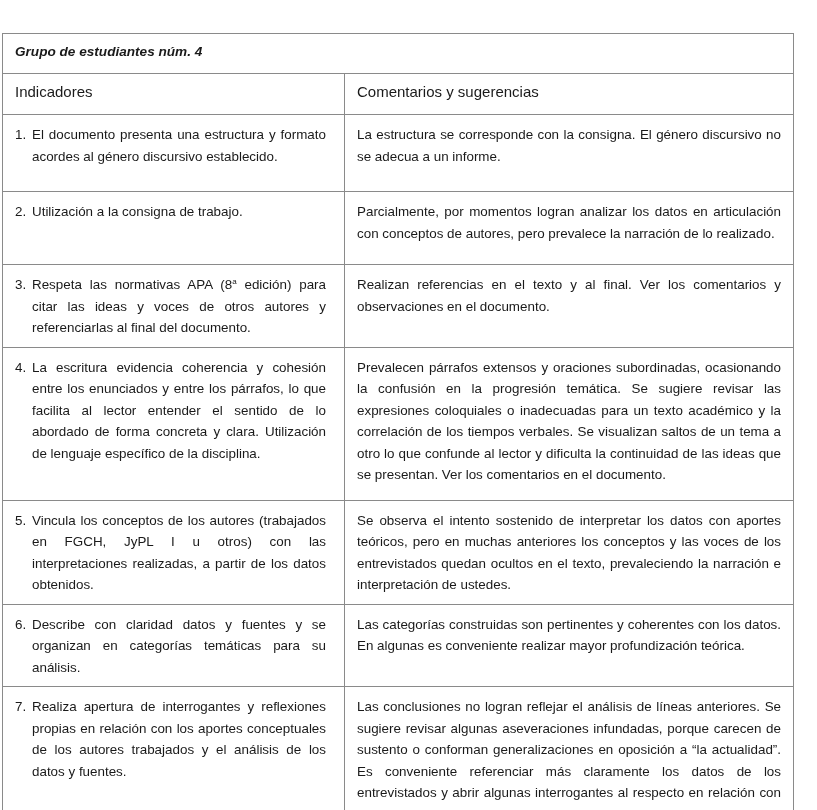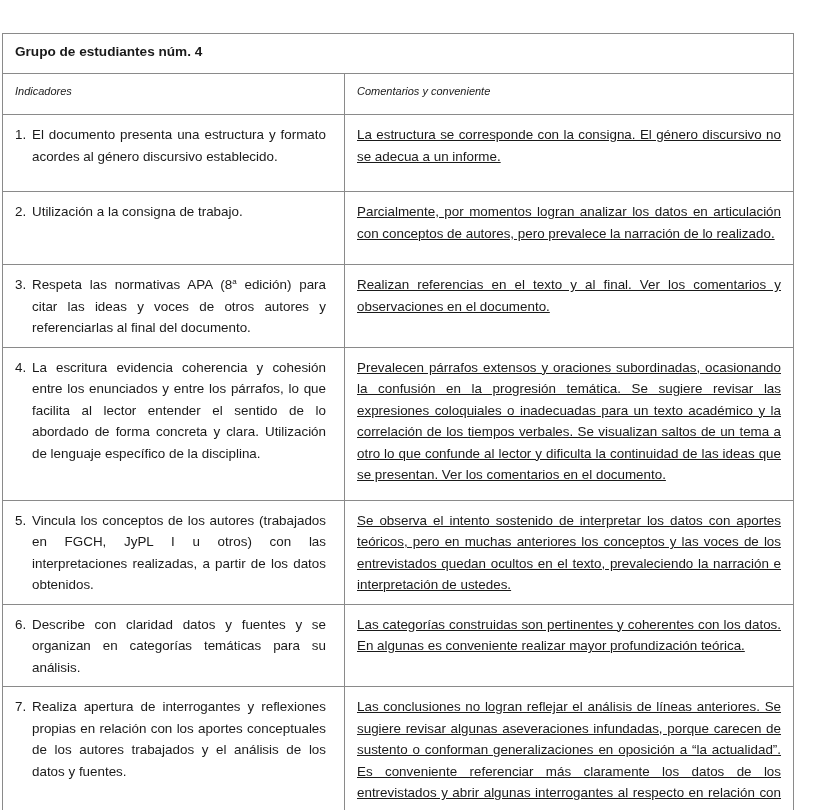--- a/index.html
+++ b/index.html
@@ -31,26 +31,26 @@
       font-weight: normal;
       text-align: left;
     }
     .col-left { width: 342px; }
     .col-right { width: 449px; }
     .title-cell {
       height: 32px;
       padding: 7px 12px 0 12px !important;
       font-weight: bold !important;
       font-size: 13.6px;
+      font-style: italic;
     }
     .head-cell {
       height: 33px;
       padding: 7px 12px 0 12px !important;
-      font-size: 11px;
-      font-style: italic;
+      font-size: 15px;
     }
     .ind-cell {
       padding: 9px 18px 8px 12px !important;
     }
     .com-cell {
       padding: 9px 12px 8px 12px !important;
     }
     .ind-item {
       display: flex;
       text-align: justify;
@@ -58,21 +58,20 @@
     .ind-num {
       flex: 0 0 auto;
       width: 17px;
     }
     .ind-text {
       flex: 1 1 auto;
       text-align: justify;
     }
     .com-text {
       text-align: justify;
-      text-decoration: underline;
     }
     sup.ord {
       font-size: 8px;
       line-height: 0;
       vertical-align: 5px;
     }
   </style>
 </head>
 <body>
 
@@ -80,21 +79,21 @@
   <colgroup>
     <col class="col-left">
     <col class="col-right">
   </colgroup>
   <tbody>
       <tr>
     <th colspan="2" class="title-cell">Grupo de estudiantes núm. 4</th>
   </tr>
   <tr>
     <th class="head-cell">Indicadores</th>
-    <th class="head-cell">Comentarios y conveniente</th>
+    <th class="head-cell">Comentarios y sugerencias</th>
   </tr>
 
   <tr style="height:77px">
     <td class="ind-cell">
       <div class="ind-item">
         <span class="ind-num">1.</span>
         <span class="ind-text">El documento presenta una estructura y formato acordes al género discursivo establecido.</span>
       </div>
     </td>
     <td class="com-cell">

